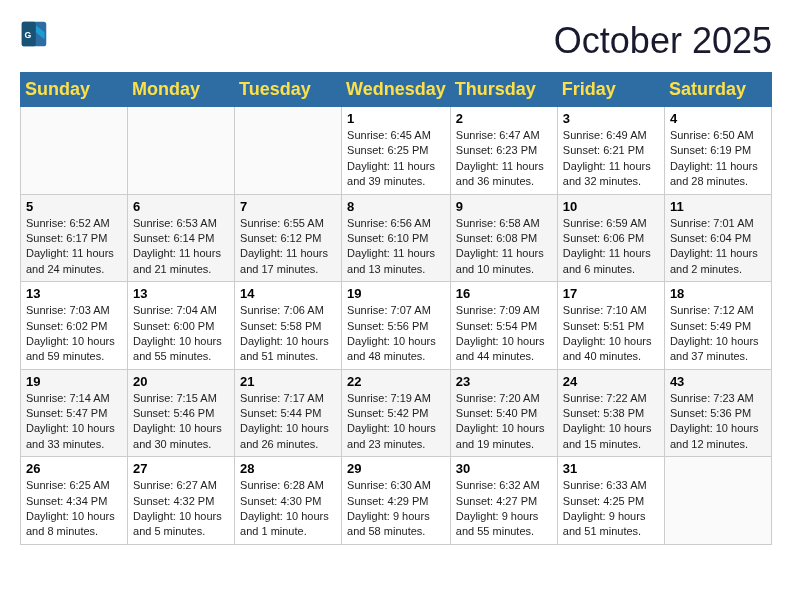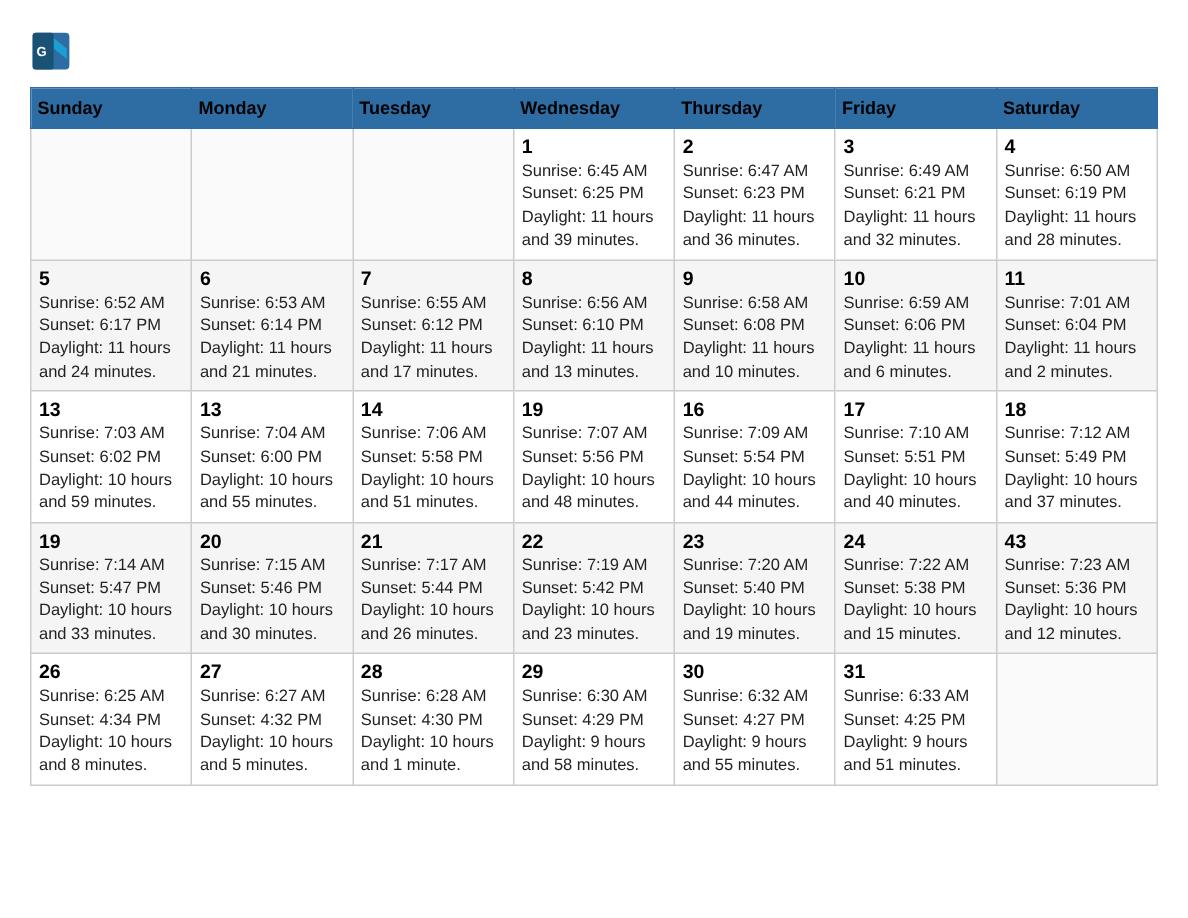--- a/index.html
+++ b/index.html
@@ -43,25 +43,25 @@
       font-size: 16px;
       color: #333;
     }
     table {
       width: 100%;
       border-collapse: collapse;
       font-size: 11px;
     }
     thead tr th {
       background-color: #2e6da4;
-      color: #000000;
+      color: #fde047;
       padding: 6px 4px;
       text-align: left;
       font-weight: bold;
-      font-size: 12px;
+      font-size: 18px;
       border: 1px solid #2e6da4;
     }
     tbody tr td {
       border: 1px solid #ccc;
       vertical-align: top;
       padding: 4px 5px;
       width: 107px;
       min-height: 80px;
       background: #fff;
     }
@@ -89,20 +89,21 @@
 <div class="header">
   <div class="logo">
     <svg class="logo-icon" viewBox="0 0 32 32">
       <rect x="2" y="2" width="28" height="28" rx="3" fill="#2e6da4"></rect>
       <polygon points="18,6 28,14 28,22 18,14" fill="#1a9fd4"></polygon>
       <rect x="2" y="2" width="16" height="28" rx="2" fill="#1a5276"></rect>
       <text x="5" y="20" font-size="10" fill="white" font-weight="bold">G</text>
     </svg>
   </div>
   <div class="title-block">
+    <div class="month-title">October 2025</div>
   </div>
 </div>
 
 <table>
   <thead>
     <tr id="header-row">
         <th>Sunday</th>
         <th>Monday</th>
         <th>Tuesday</th>
         <th>Wednesday</th>

